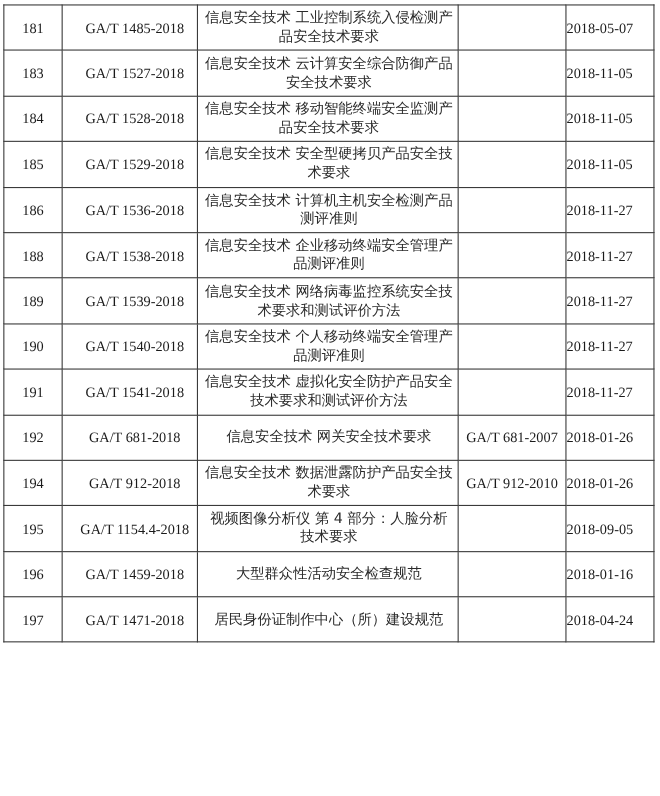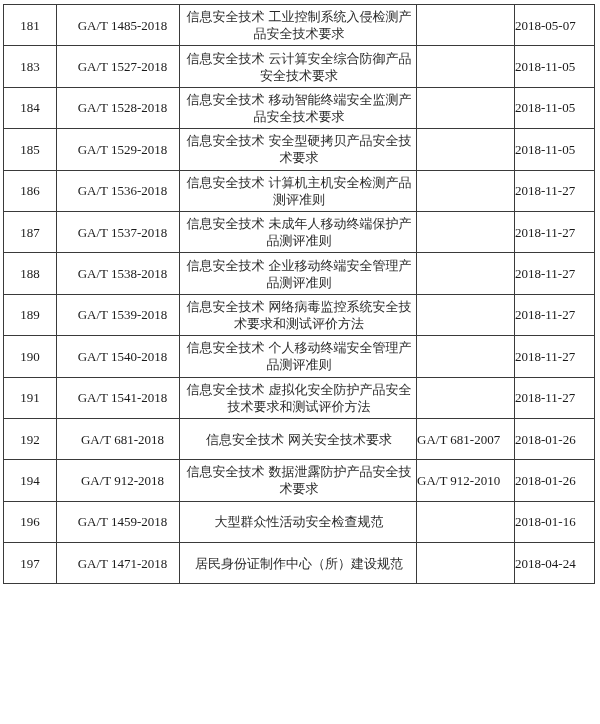--- a/index.html
+++ b/index.html
@@ -27,21 +27,21 @@
       border: 1px solid #3a3a3a;
       height: 40.4px;
       padding: 0;
       font-size: 13px;
       line-height: 17px;
       vertical-align: middle;
     }
     td.c-no { width: 52px; text-align: center; }
     td.c-code { width: 113px; padding-left: 9px !important; text-align: center; }
     td.c-name { width: 226px; padding-left: 6px !important; padding-right: 4px !important; text-align: center; font-family: "DejaVu Sans", sans-serif; font-size: 12.5px; color: #2a2a2a; }
-    td.c-replace { width: 97px; text-align: left; }
+    td.c-replace { width: 97px; text-align: center; }
     td.c-date { width: 79px; text-align: left; }
   </style>
 </head>
 <body>
 
 <table class="std-table">
   <tbody id="table-body">
   <tr>
         <td class="c-no">181</td>
         <td class="c-code">GA/T 1485-2018</td>
@@ -67,27 +67,20 @@
         <td class="c-no">185</td>
         <td class="c-code">GA/T 1529-2018</td>
         <td class="c-name">信息安全技术  安全型硬拷贝产品安全技术要求</td>
         <td class="c-replace"></td>
         <td class="c-date">2018-11-05</td>
       </tr>
       <tr>
         <td class="c-no">186</td>
         <td class="c-code">GA/T 1536-2018</td>
         <td class="c-name">信息安全技术  计算机主机安全检测产品测评准则</td>
-        <td class="c-replace"></td>
-        <td class="c-date">2018-11-27</td>
-      </tr>
-      <tr>
-        <td class="c-no">187</td>
-        <td class="c-code">GA/T 1537-2018</td>
-        <td class="c-name">信息安全技术  未成年人移动终端保护产品测评准则</td>
         <td class="c-replace"></td>
         <td class="c-date">2018-11-27</td>
       </tr>
       <tr>
         <td class="c-no">188</td>
         <td class="c-code">GA/T 1538-2018</td>
         <td class="c-name">信息安全技术  企业移动终端安全管理产品测评准则</td>
         <td class="c-replace"></td>
         <td class="c-date">2018-11-27</td>
       </tr>
@@ -120,20 +113,27 @@
         <td class="c-date">2018-01-26</td>
       </tr>
       <tr>
         <td class="c-no">194</td>
         <td class="c-code">GA/T 912-2018</td>
         <td class="c-name">信息安全技术  数据泄露防护产品安全技术要求</td>
         <td class="c-replace">GA/T 912-2010</td>
         <td class="c-date">2018-01-26</td>
       </tr>
       <tr>
+        <td class="c-no">195</td>
+        <td class="c-code">GA/T 1154.4-2018</td>
+        <td class="c-name">视频图像分析仪  第 4 部分：人脸分析技术要求</td>
+        <td class="c-replace"></td>
+        <td class="c-date">2018-09-05</td>
+      </tr>
+      <tr>
         <td class="c-no">196</td>
         <td class="c-code">GA/T 1459-2018</td>
         <td class="c-name">大型群众性活动安全检查规范</td>
         <td class="c-replace"></td>
         <td class="c-date">2018-01-16</td>
       </tr>
       <tr>
         <td class="c-no">197</td>
         <td class="c-code">GA/T 1471-2018</td>
         <td class="c-name">居民身份证制作中心（所）建设规范</td>

